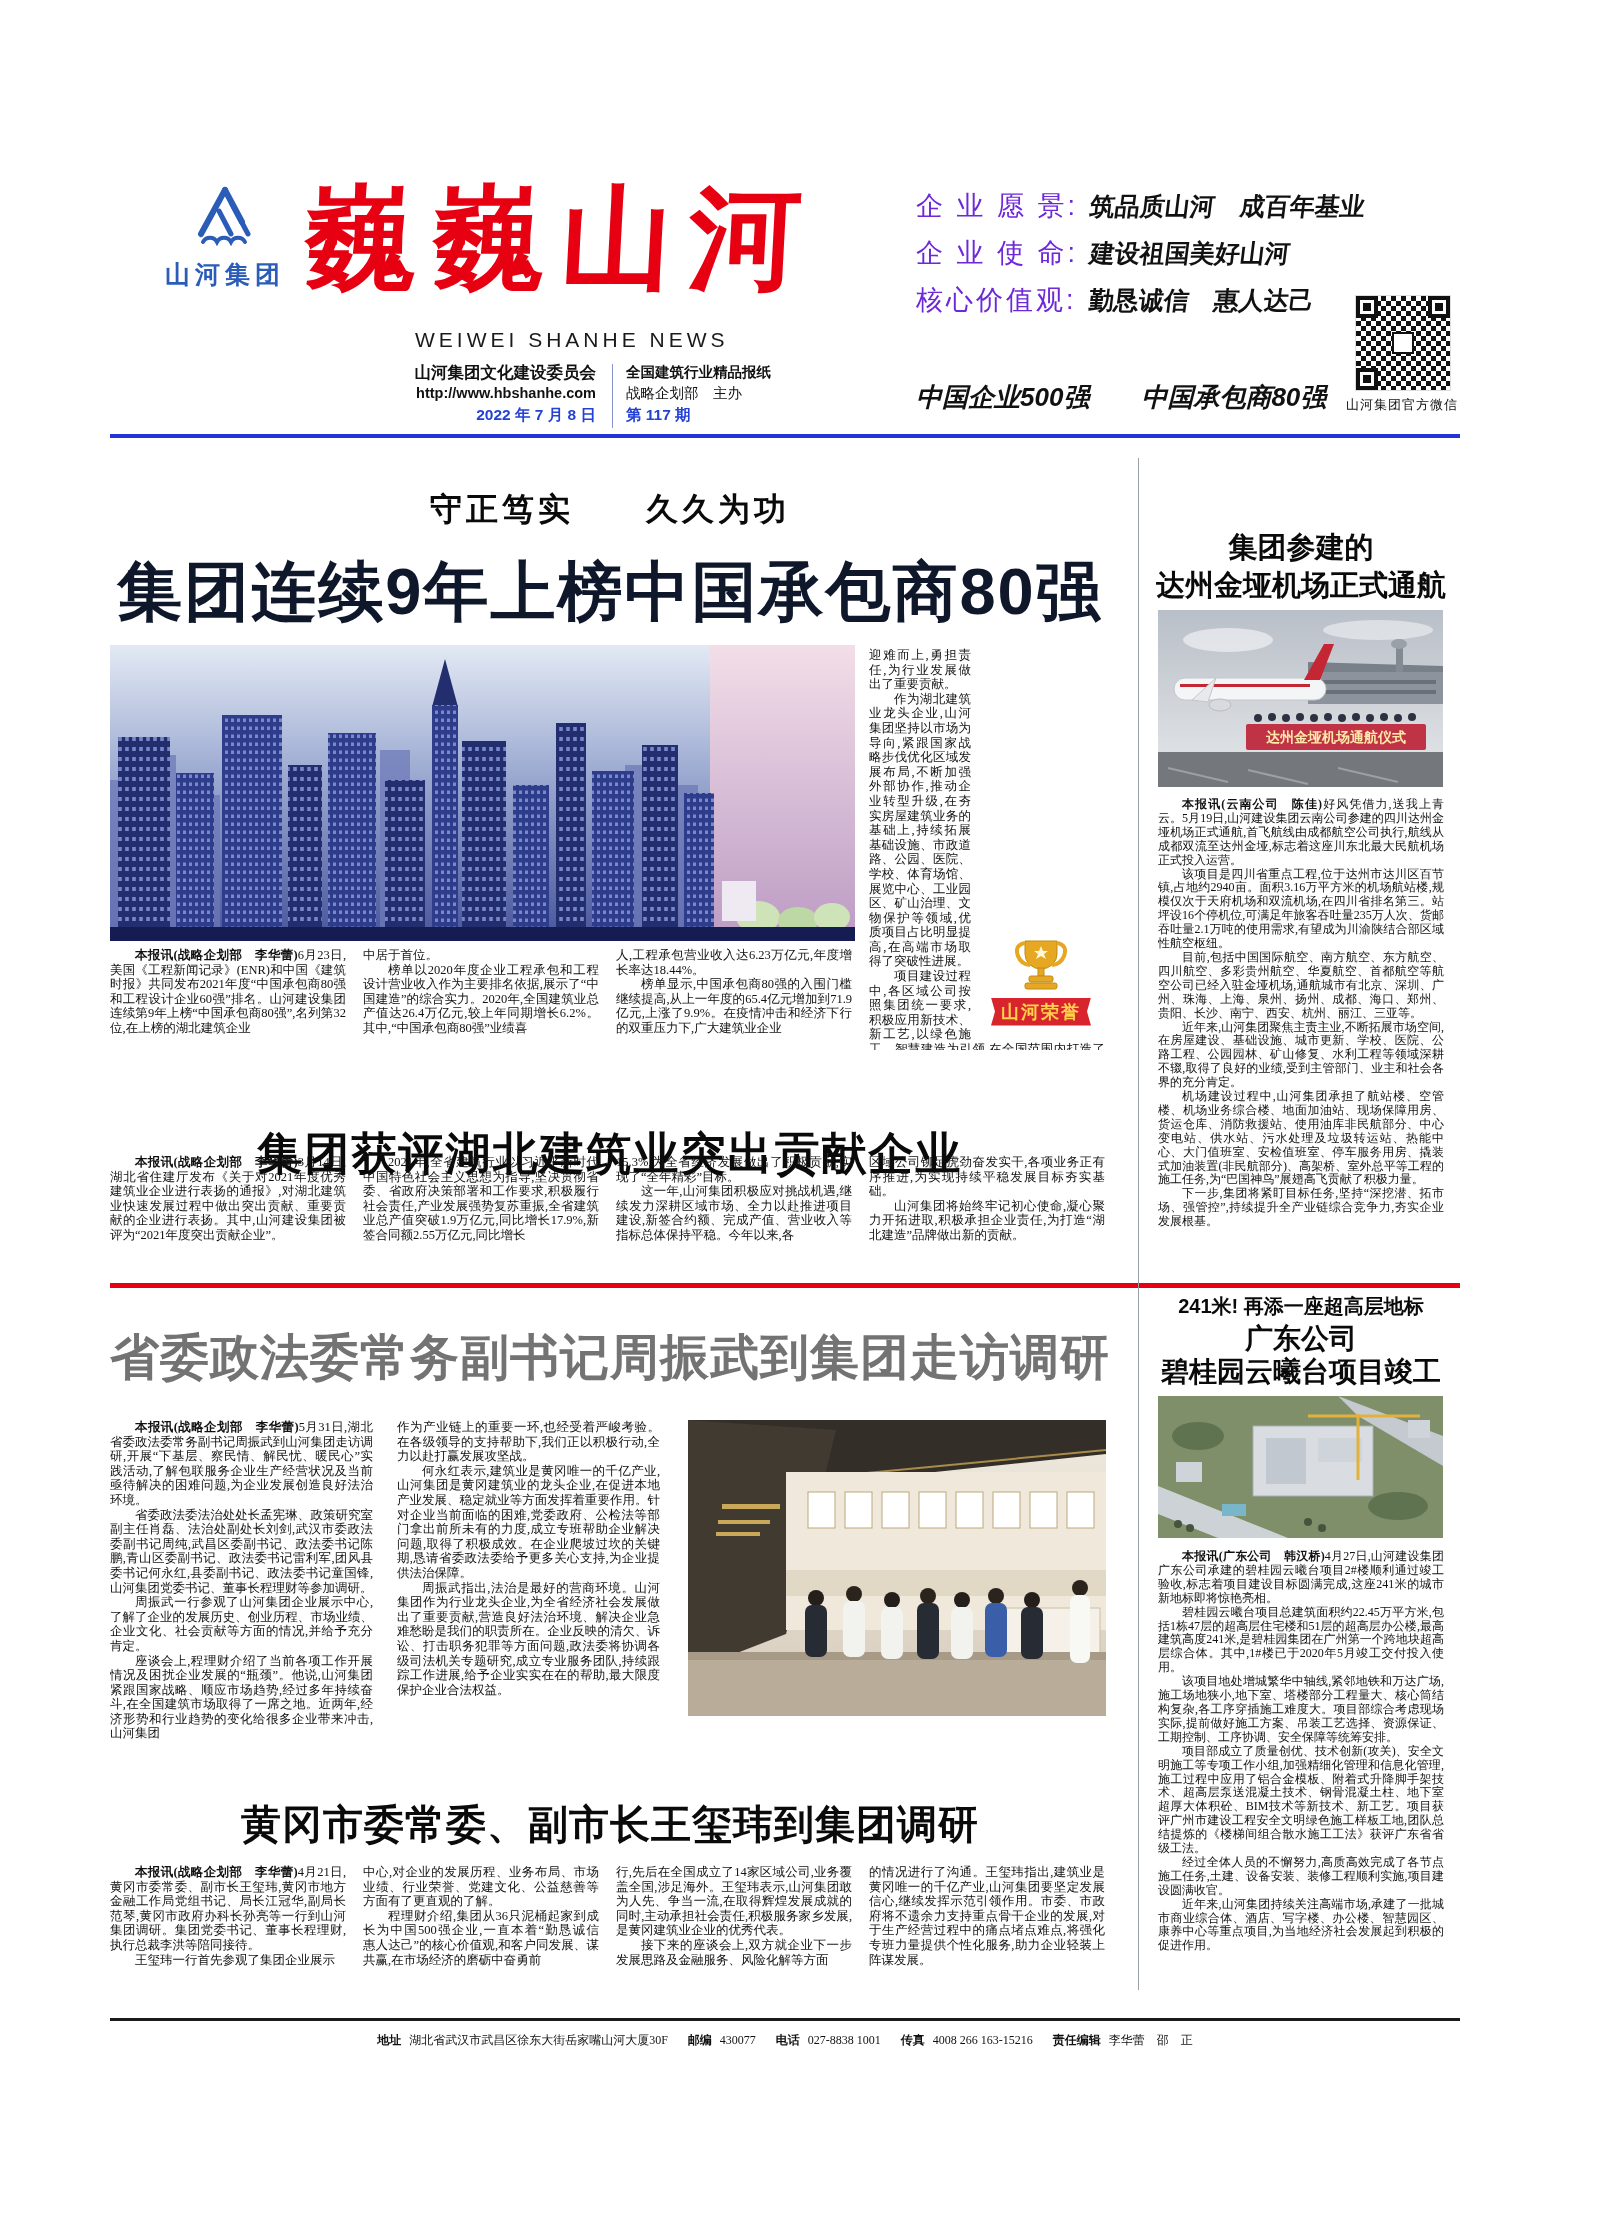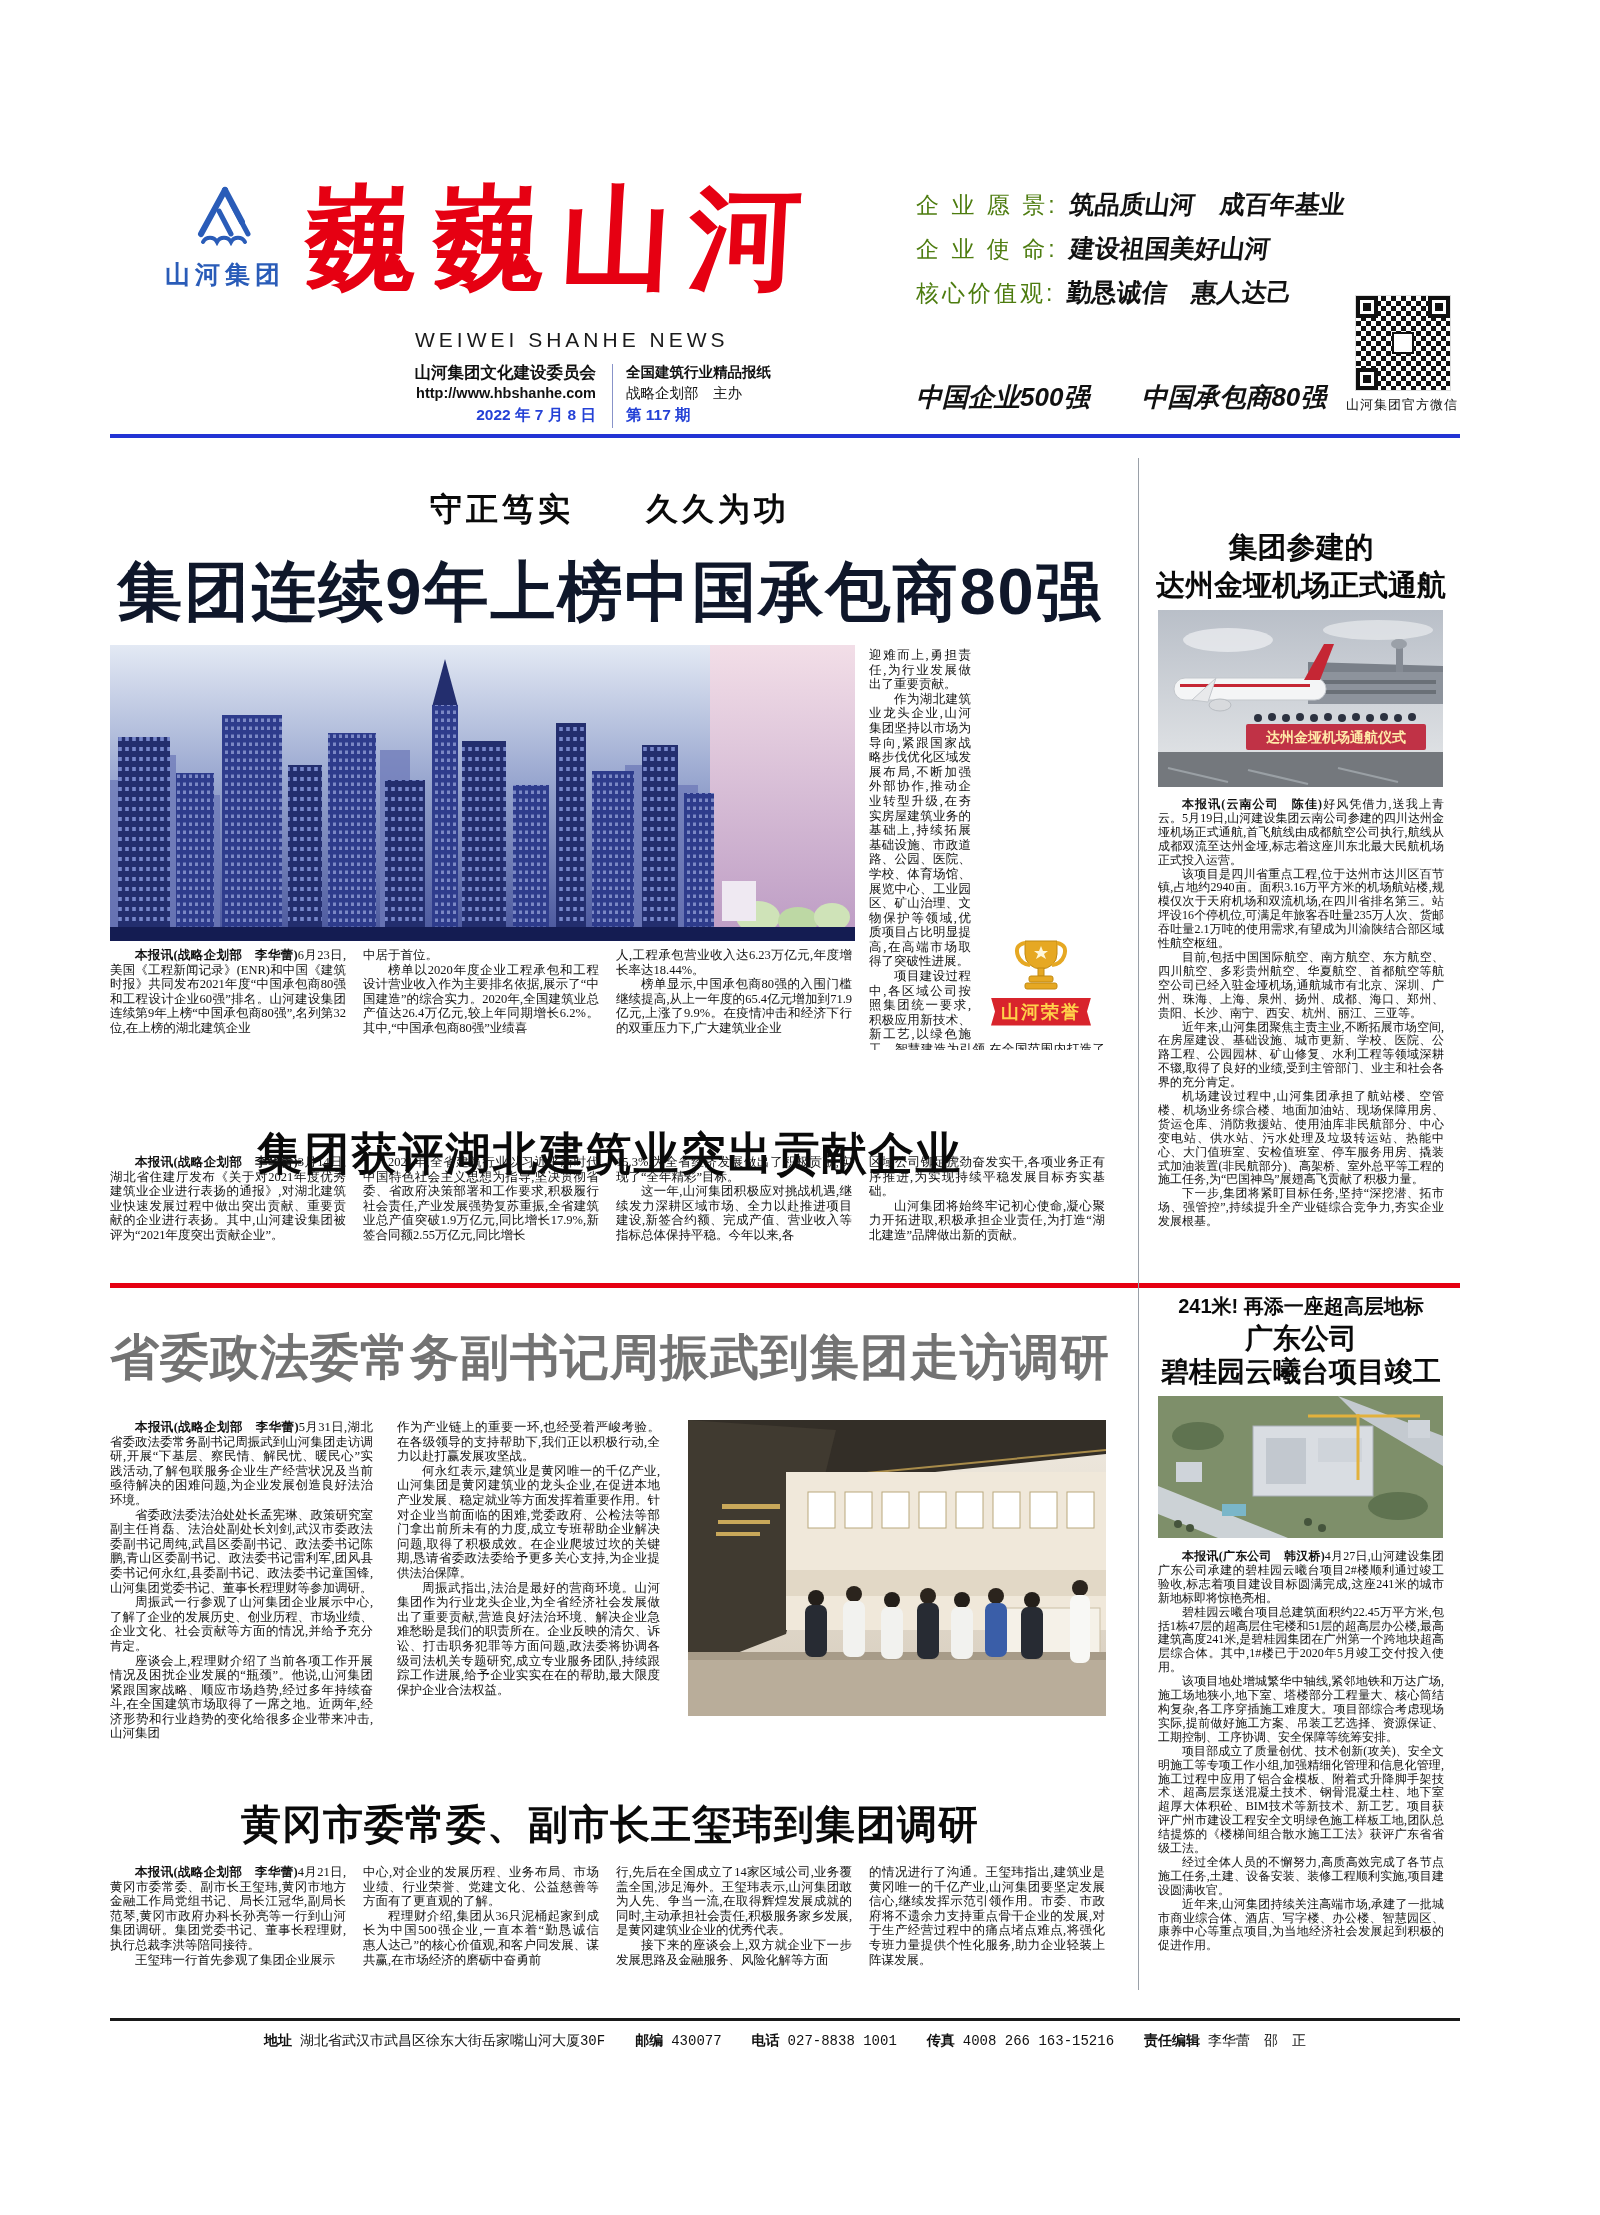--- a/index.html
+++ b/index.html
@@ -9,21 +9,21 @@
   
   .logo-box{text-align:center;}
   .logo-company{color:#2a5cb8;font-weight:bold;font-size:25px;letter-spacing:5px;margin-top:4px;font-family:"Liberation Sans",sans-serif;}
   .paper-title{font-family:"DejaVu Serif","Liberation Serif",serif;font-weight:900;color:#e60012;
                font-size:112px;line-height:1;letter-spacing:16px;transform:skewX(-3deg);white-space:nowrap;}
   .title-en{font-family:"Liberation Sans",sans-serif;font-size:21px;letter-spacing:4px;color:#1a1a1a;white-space:nowrap;}
   .pubinfo{font-family:"Liberation Sans",sans-serif;line-height:21px;font-size:14.5px;}
   .pubinfo .b{font-weight:bold;}
   .blue-t{color:#2441d6;font-weight:bold;}
   .slogan-row{white-space:nowrap;margin-bottom:11px;}
-  .slogan-label{font-family:"Liberation Sans",sans-serif;font-size:23px;letter-spacing:3px;color:#4d7c0f;display:inline-block;}
+  .slogan-label{font-family:"Liberation Sans",sans-serif;font-size:27px;letter-spacing:3px;color:#6d28d9;display:inline-block;}
   .slogan-value{font-family:"DejaVu Serif",serif;font-size:25px;font-weight:900;display:inline-block;
                 transform:skewX(-7deg);margin-left:8px;}
   .honors{font-family:"Liberation Sans",sans-serif;font-size:26px;font-weight:bold;white-space:nowrap;}
   .qr{background:repeating-conic-gradient(#101010 0% 25%, #ffffff 0% 50%);background-size:10px 10px;outline:1px solid #ddd;}
   .finder{position:absolute;width:22px;height:22px;border:4px solid #101010;background:#fff;box-sizing:border-box;}
   .finder:after{content:"";position:absolute;left:3px;top:3px;width:8px;height:8px;background:#101010;}
   .qr-caption{font-family:"Liberation Sans",sans-serif;font-size:13px;text-align:center;letter-spacing:1px;}
   .rule{font-size:0;line-height:0;}
   
   .kicker{font-family:"Liberation Sans",sans-serif;font-weight:900;font-size:32px;text-align:center;letter-spacing:4px;color:#0a0a0a;white-space:nowrap;}
@@ -41,21 +41,21 @@
   .body p{margin:0;text-indent:2em;}
   .body p.cont{text-indent:0;}
   .body b{font-weight:bold;}
   .rail-body{font-size:12px;line-height:13.9px;}
   
   .trophy-wrap{float:right;width:128px;height:104px;margin:288px 0 0 6px;text-align:center;}
   .honor-banner{margin:2px auto 0;width:100px;height:28px;background:#d8242c;color:#ffd24a;
     font-family:"Liberation Sans",sans-serif;font-weight:900;font-size:18px;line-height:28px;letter-spacing:2px;
     clip-path:polygon(0 0,100% 0,96% 50%,100% 100%,0 100%,4% 50%);}
   
-  .footer-row{display:flex;justify-content:center;gap:30px;font-family:Liberation Mono, monospace;font-size:14px;white-space:nowrap;}
+  .footer-row{display:flex;justify-content:center;gap:20px;font-family:Liberation Serif, serif;font-size:12px;white-space:nowrap;}
   .footer-row .lbl{font-weight:bold;margin-right:8px;}
 </style>
 </head>
 <body>
 
 <div class="page">
 
   <div class="abs logo-box" style="left:155px;top:184px;width:140px;">
     <svg width="70" height="66" viewBox="0 0 70 66">
       <g stroke="#2a5cb8" fill="none" stroke-linecap="round">

